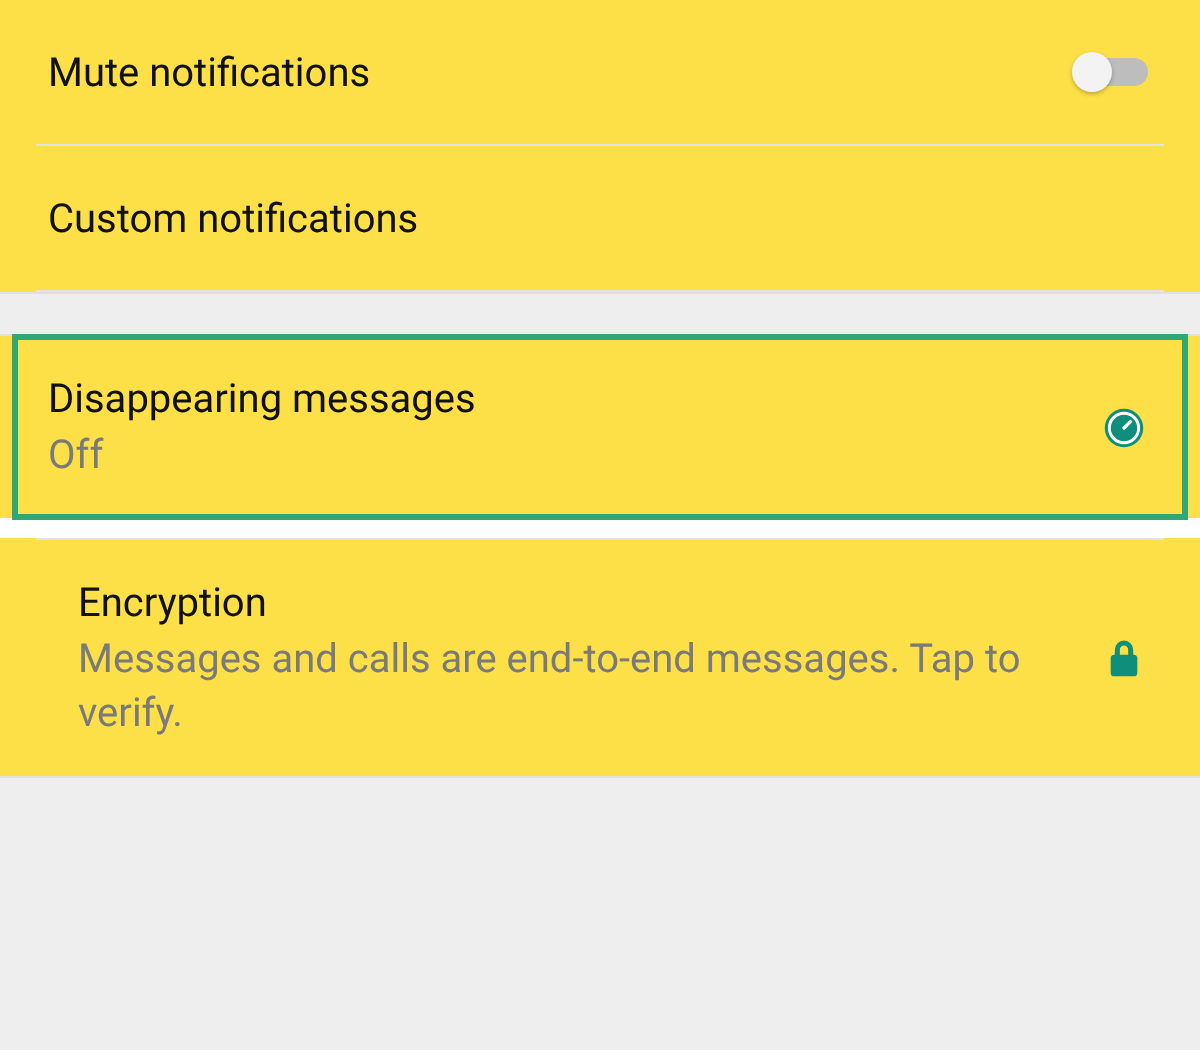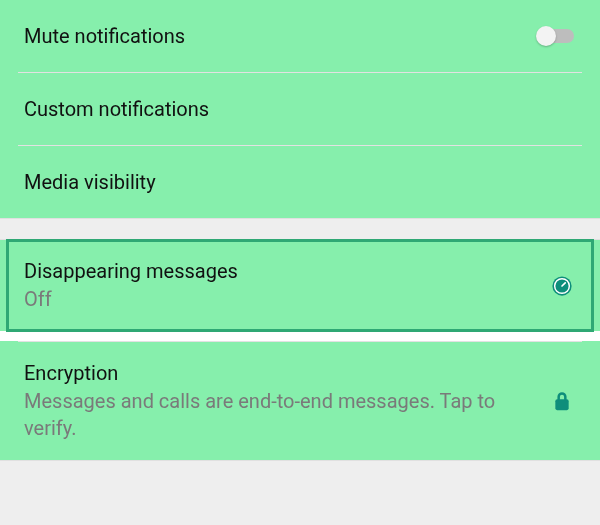--- a/index.html
+++ b/index.html
@@ -7,21 +7,21 @@
     margin: 0;
     padding: 0;
     width: 600px;
     height: 525px;
     font-family: -apple-system, BlinkMacSystemFont, "Segoe UI", Roboto, Helvetica, Arial, sans-serif;
     background: #eeeeee;
     color: #1a1a1a;
   }
 
   .section {
-    background: #86efac;
+    background: #fde047;
   }
 
   .row {
     display: flex;
     align-items: center;
     justify-content: space-between;
     padding: 18px 24px;
     min-height: 72px;
   }
 
@@ -138,25 +138,20 @@
   <div class="divider"></div>
 
   <div class="row">
     <div class="row-text">
       <span class="row-title">Custom notifications</span>
     </div>
   </div>
 
   <div class="divider"></div>
 
-  <div class="row">
-    <div class="row-text">
-      <span class="row-title">Media visibility</span>
-    </div>
-  </div>
 
 </div>
 
 <div class="gap"></div>
 
 <div class="section">
 
   <div class="row highlight">
     <div class="row-text">
       <span class="row-title">Disappearing messages</span>
@@ -167,21 +162,21 @@
         <circle cx="12" cy="12" r="10.5" fill="#0e8e7b"></circle>
         <circle cx="12" cy="12" r="8" fill="none" stroke="#ffffff" stroke-width="1.6"></circle>
         <line x1="12" y1="12" x2="15.5" y2="8.5" stroke="#ffffff" stroke-width="1.8" stroke-linecap="round"></line>
       </svg>
     </div>
   </div>
 
   <div class="post-highlight-spacer"></div>
   <div class="divider"></div>
 
-  <div class="row" style="align-items:center;">
+  <div class="row" style="align-items:center;margin-left:15px;">
     <div class="row-text">
       <span class="row-title">Encryption</span>
       <span class="row-sub">Messages and calls are end-to-end messages. Tap to verify.</span>
     </div>
     <div class="icon-box">
       <svg width="20" height="22" viewBox="0 0 24 26">
         <rect x="4" y="11" width="16" height="13" rx="2.2" fill="#0e8e7b"></rect>
         <path d="M8 11 V8 a4 4 0 0 1 8 0 V11" fill="none" stroke="#0e8e7b" stroke-width="3" stroke-linecap="round"></path>
       </svg>
     </div>

